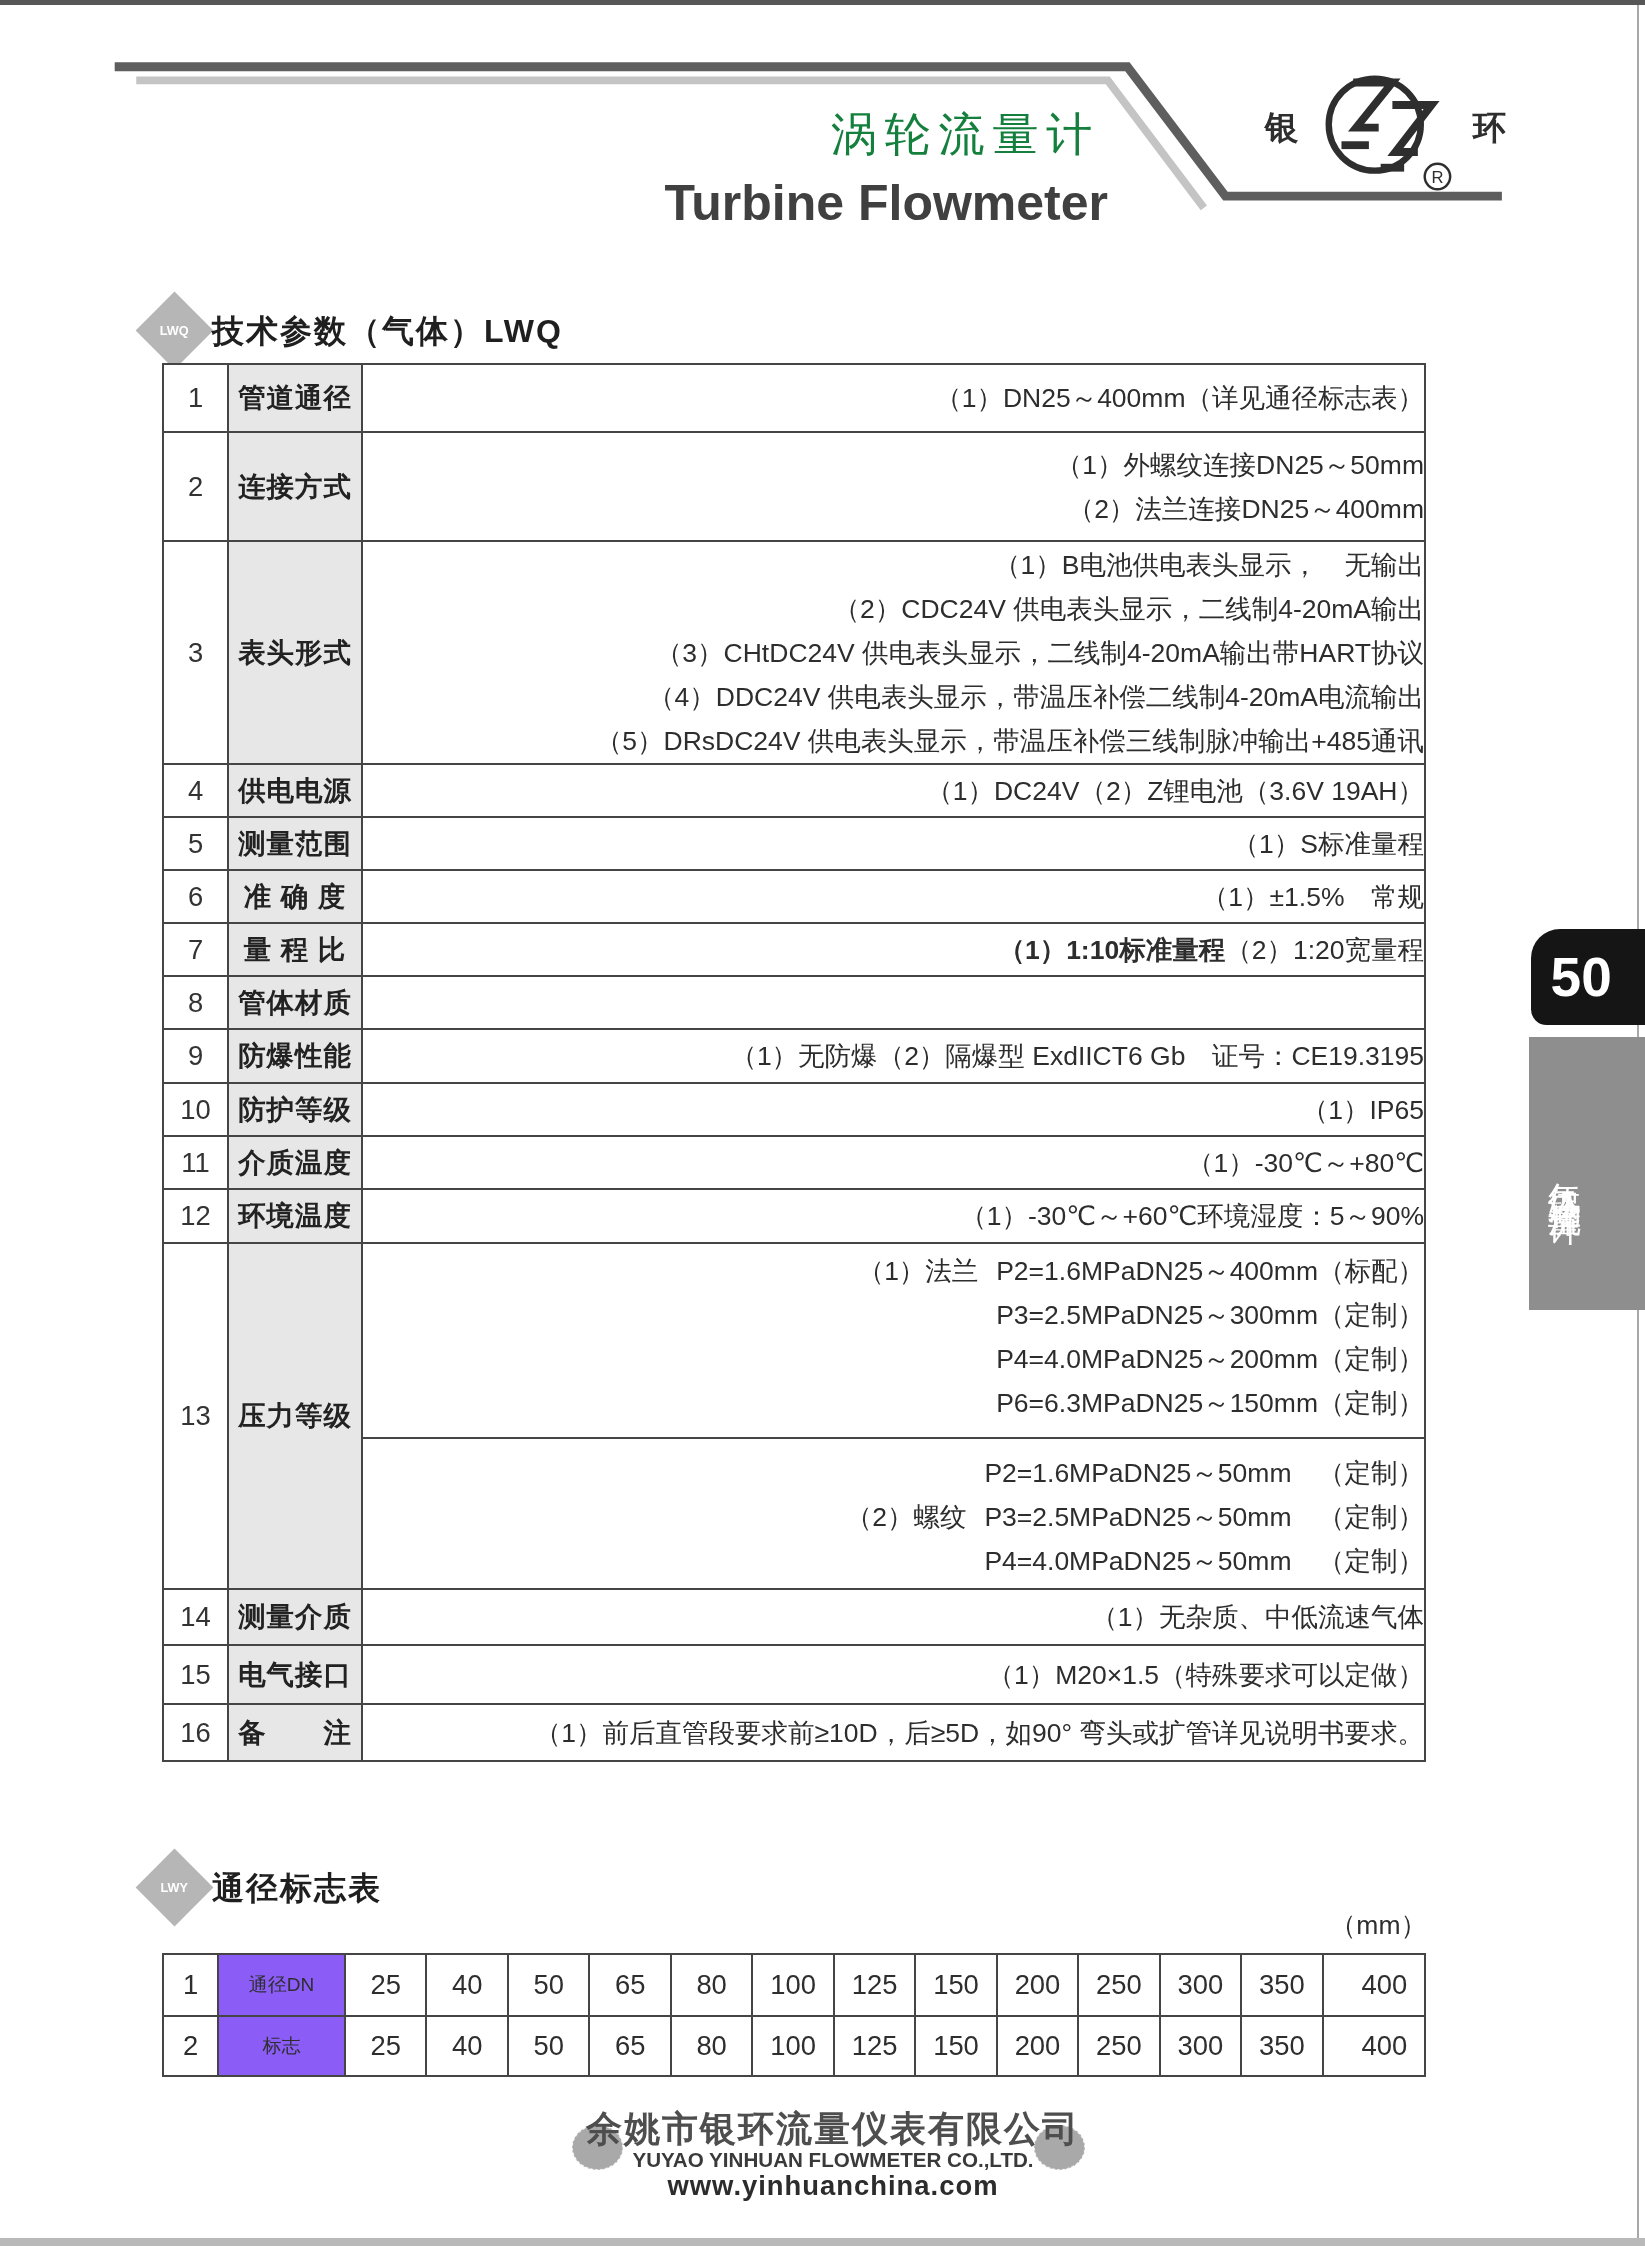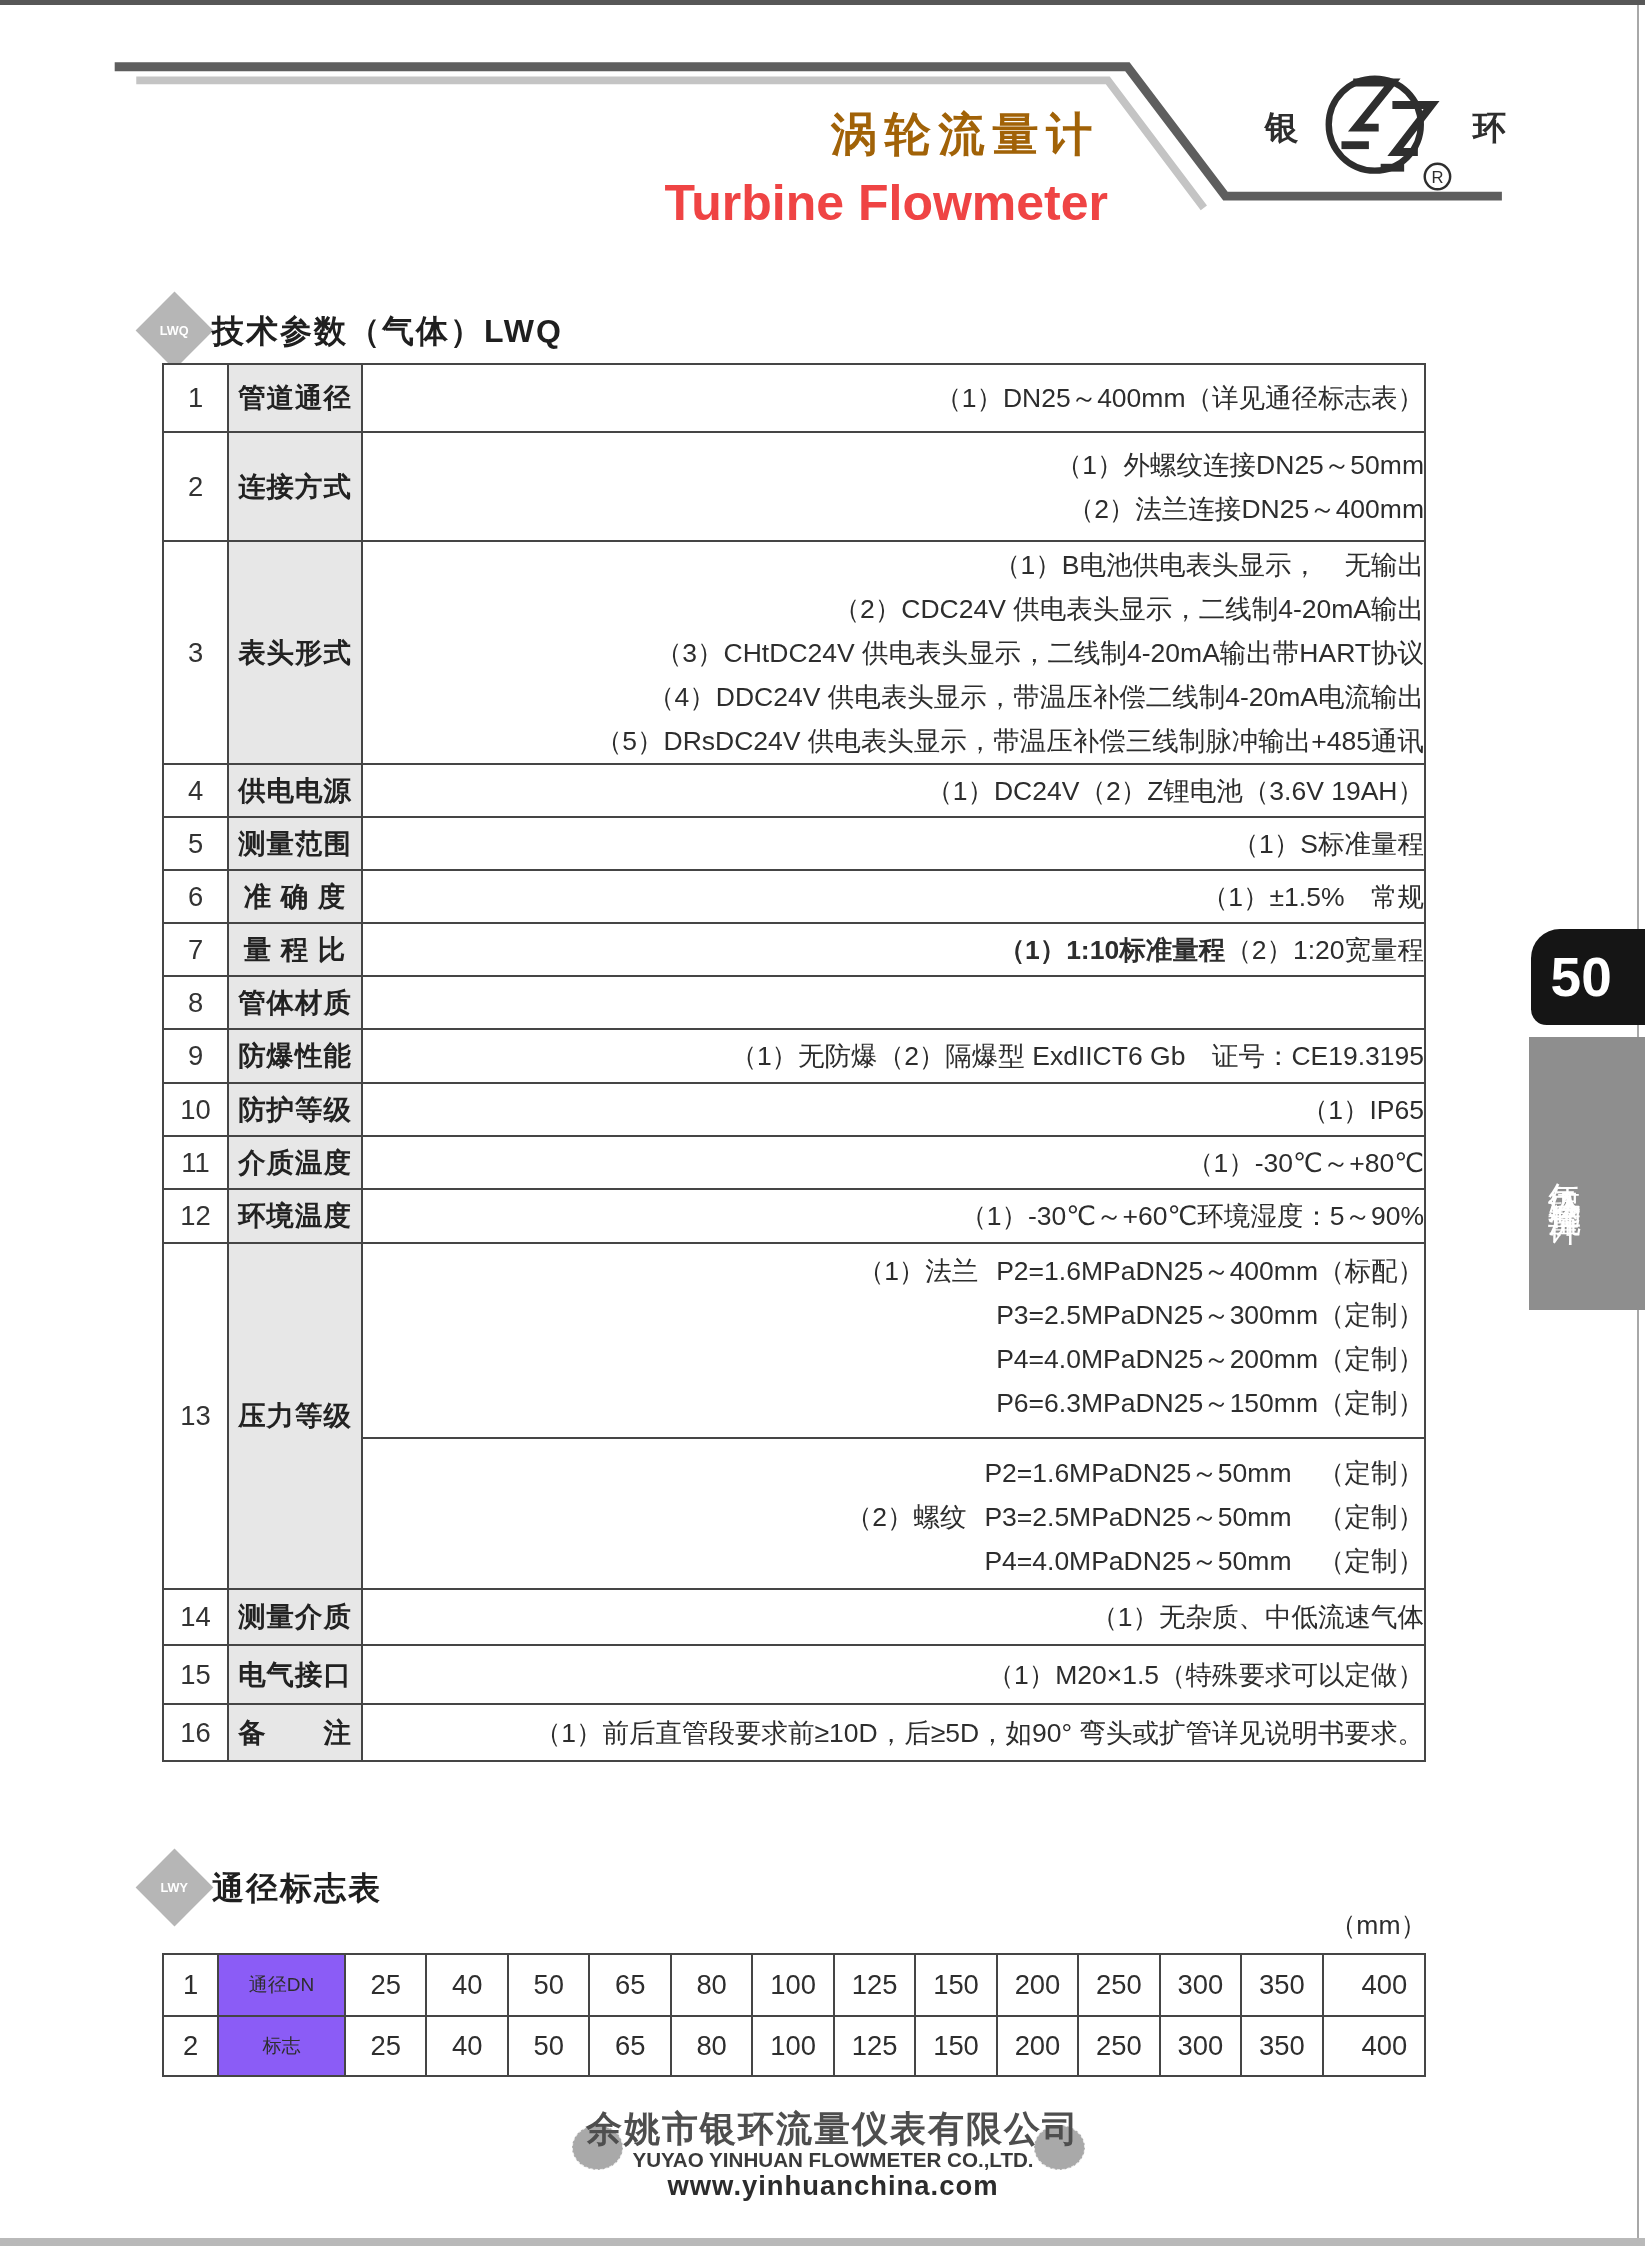--- a/index.html
+++ b/index.html
@@ -9,22 +9,22 @@
   }
   .abs{position:absolute;}
 
   
   #top-bar{left:0;top:0;width:1646px;height:4.9px;background:#575757;}
   #right-rule{left:1637px;top:4.9px;width:2px;height:2233px;background:#a8a8a8;}
   #bottom-bar{left:0;top:2238px;width:1646px;height:8.8px;background:#b9b9b9;}
 
   
   #header-lines{left:0;top:0;width:1646px;height:255px;}
-  #title-cn{right:546px;top:104px;font-size:46px;font-weight:bold;letter-spacing:7.8px;color:#a16207;white-space:nowrap;}
-  #title-en{right:538px;top:174px;font-size:50px;font-weight:bold;color:#ef4444;white-space:nowrap;}
+  #title-cn{right:546px;top:104px;font-size:46px;font-weight:normal;letter-spacing:7.8px;color:#15803d;white-space:nowrap;}
+  #title-en{right:538px;top:174px;font-size:50px;font-weight:bold;color:#404040;white-space:nowrap;}
   #logo{left:1255px;top:59px;width:265px;height:142px;}
 
   
   .diamond{position:absolute;width:55px;height:55px;background:#b6b6b6;transform:rotate(45deg);
     display:flex;align-items:center;justify-content:center;}
   .diamond span{transform:rotate(-45deg);color:#ffffff;font-size:12.7px;font-weight:bold;}
   .sec-title{position:absolute;left:212px;font-size:32px;font-weight:bold;color:#1f1f1f;letter-spacing:2px;white-space:nowrap;}
 
   
   #spec-table{left:162px;top:363px;width:1264px;border:2.9px solid #454545;box-sizing:border-box;background:#fff;}

